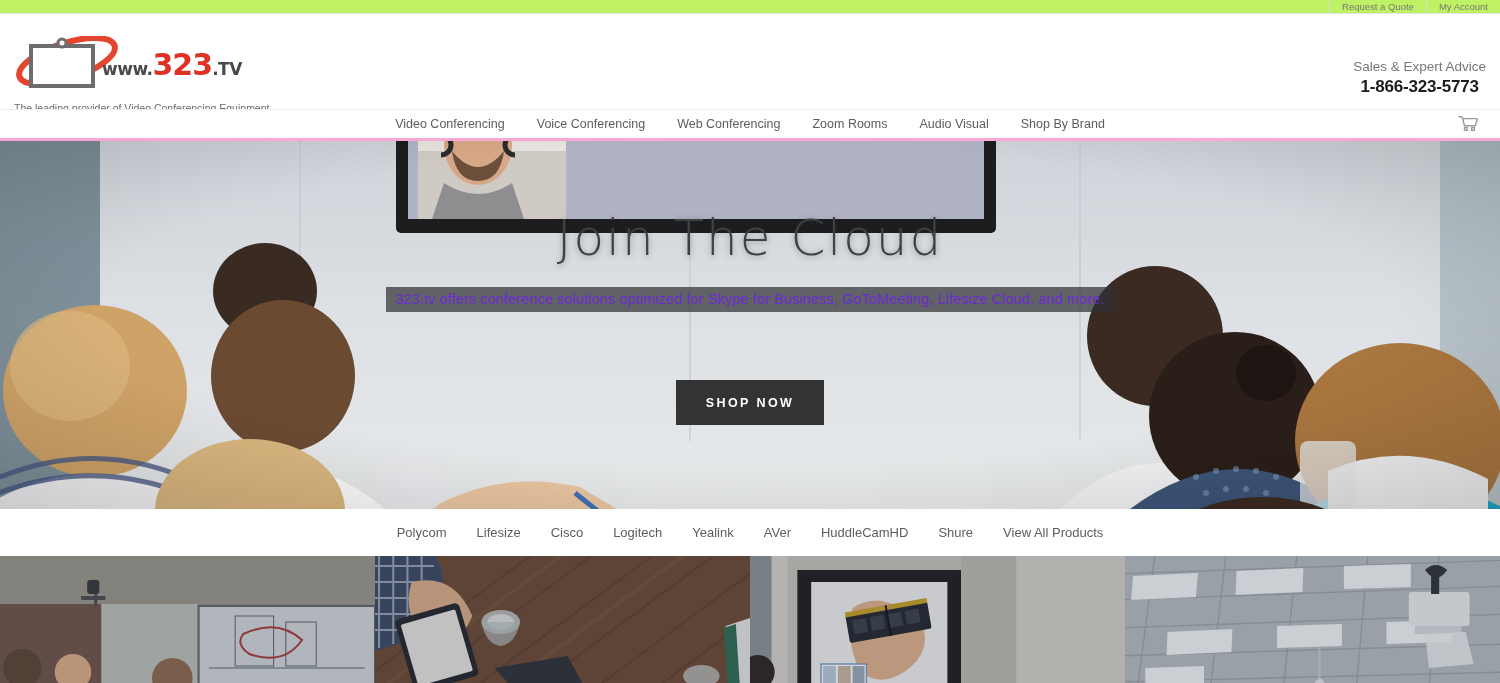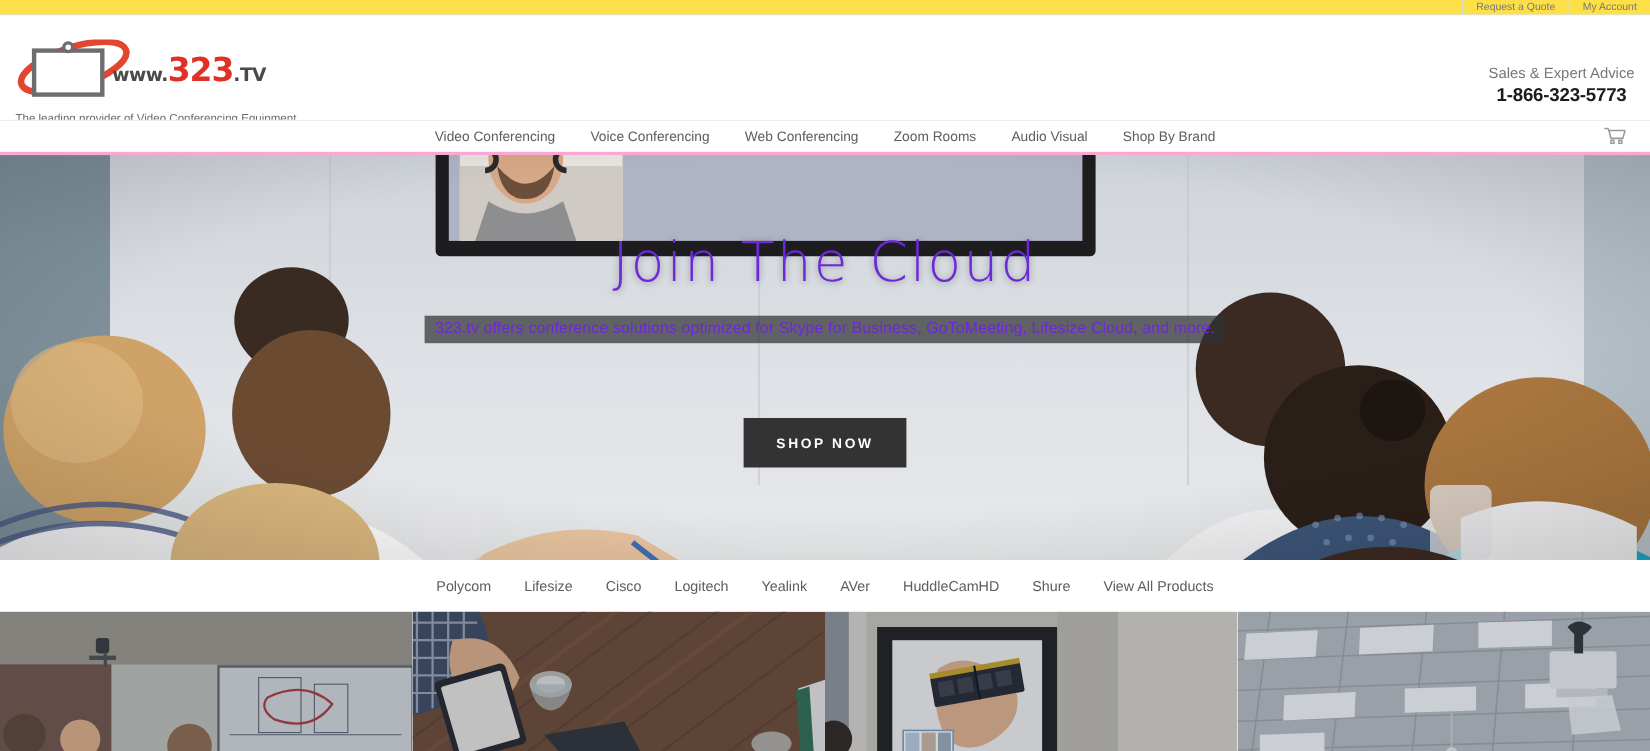--- a/index.html
+++ b/index.html
@@ -7,21 +7,21 @@
   body {
     font-family:"Liberation Sans", sans-serif;
     background:#ffffff;
     color:#333;
     -webkit-font-smoothing:antialiased;
   }
 
   
   .topbar{
     height:14px;
-    background:#fde047;
+    background:#bef264;
     border-bottom:1px solid #e3e3e3;
     display:flex;
     justify-content:flex-end;
     align-items:stretch;
     font-size:9.5px;
     color:#777;
   }
   .topbar .tlink{
     display:flex; align-items:center;
     padding:0 12px;
@@ -131,21 +131,21 @@
   .hero-overlay{
     position:absolute; inset:0;
     display:flex; flex-direction:column;
     align-items:center;
     padding-top:72px;
   }
   .hero-title{
     font-family:"DejaVu Sans", sans-serif;
     font-size:50px;
     font-weight:300;
-    color:#6d28d9;
+    color:#404040;
     letter-spacing:2px;
     line-height:1;
     text-shadow:0 1px 6px rgba(40,45,55,.45);
     white-space:nowrap;
   }
   .hero-sub{
     margin-top:24px;
     background:rgba(48,50,52,.72);
     color:#6d28d9;
     font-size:14.5px;

